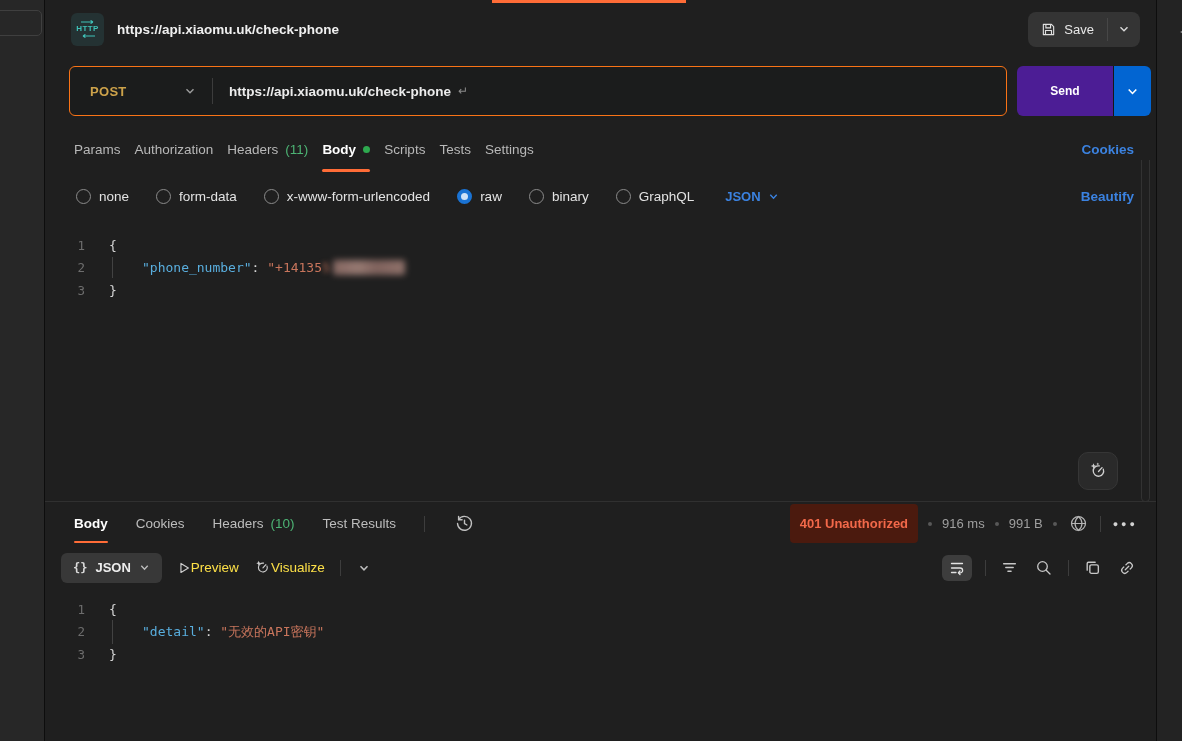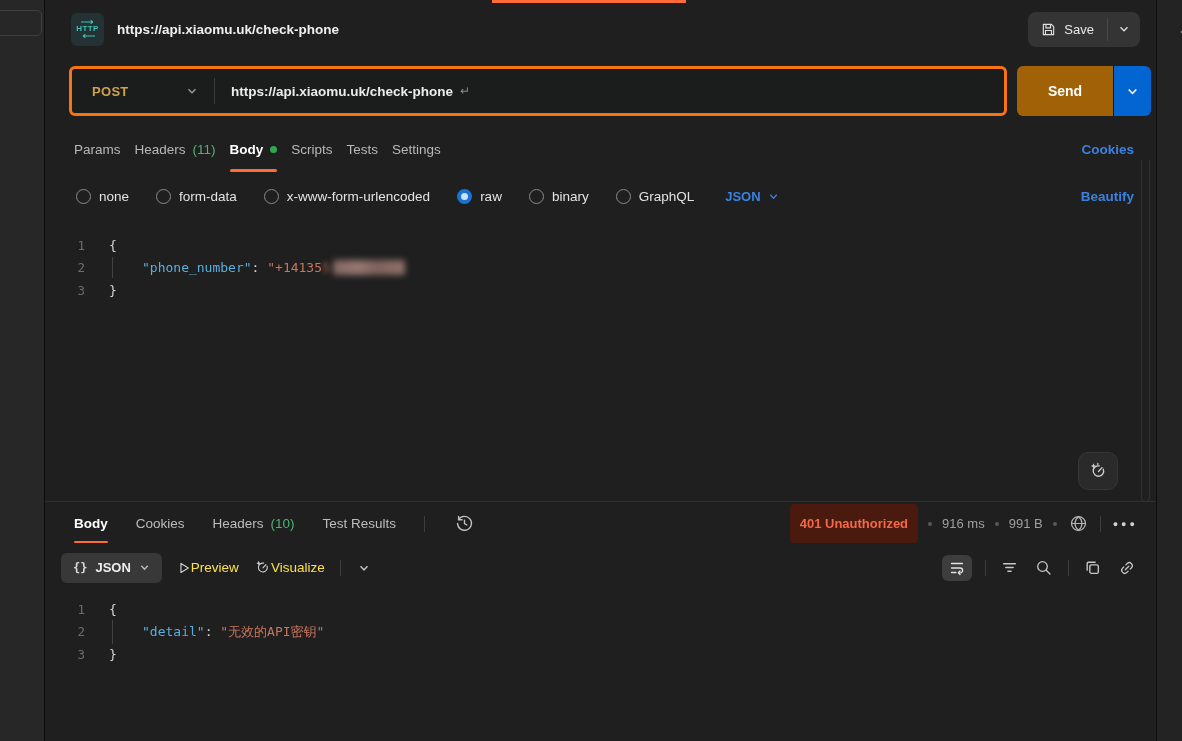--- a/index.html
+++ b/index.html
@@ -29,30 +29,30 @@
   .http-badge .txt { color:#3fc1b7; font-size:8px; font-weight:bold; letter-spacing:.4px; line-height:8px; }
   .tab-title { margin-left:13px; color:#f0f0f0; font-size:13.5px; font-weight:bold; }
   .save-group { margin-left:auto; display:flex; align-items:stretch; background:#343434; border-radius:8px; overflow:hidden; height:35px; }
   .save-btn { display:flex; align-items:center; gap:8px; padding:0 13px; background:none; border:none;
     color:#e8e8e8; font-size:13px; cursor:pointer; font-family:inherit; }
   .save-sep { width:1px; background:#474747; margin:6px 0; }
   .save-caret { width:32px; display:flex; align-items:center; justify-content:center; background:none; border:none; cursor:pointer; }
 
   
   .url-row { height:66px; display:flex; align-items:center; padding:0 5px 0 24px; }
-  .url-bar { flex:1; height:50px; border:3px solid #f97316; border-radius:6px; background:#1b1c1c;
+  .url-bar { flex:1; height:50px; border:1px solid #f97316; border-radius:6px; background:#1b1c1c;
     display:flex; align-items:center; overflow:hidden; }
   .method-btn { width:142px; height:100%; display:flex; align-items:center; justify-content:space-between;
     padding:0 16px 0 20px; background:none; border:none; cursor:pointer; }
   .method-label { color:#cda24a; font-size:13px; font-weight:bold; letter-spacing:.3px; font-family:inherit; }
   .vdiv { width:1px; height:26px; background:#3c3c3c; flex:none; }
   .url-input { flex:1; padding-left:16px; color:#ececec; font-size:13.5px; font-weight:600; display:flex; align-items:center; cursor:text; }
   .return-sym { color:#8a8a8a; font-size:12px; margin-left:7px; font-weight:normal; }
   .send-group { margin-left:10px; display:flex; height:50px; border-radius:6px; overflow:hidden; flex:none; }
-  .send-btn { width:96px; background:#a16207; color:#fff; border:none; font-size:14px; font-weight:bold; cursor:pointer; font-family:inherit; }
+  .send-btn { width:96px; background:#4c1d95; color:#fff; border:none; font-size:12px; font-weight:bold; cursor:pointer; font-family:inherit; }
   .send-sep { width:1px; background:rgba(0,0,0,.28); }
   .send-caret { width:37px; background:#0265d2; border:none; display:flex; align-items:center; justify-content:center; cursor:pointer; }
 
   
   .req-tabs { height:50px; display:flex; align-items:center; padding:0 22px 0 29px; gap:14px;
     font-size:13.5px; color:#b8b8b8; }
   .tab { display:flex; align-items:center; gap:7px; cursor:pointer; height:100%; }
   .tab-label { position:relative; display:flex; align-items:center; gap:7px; }
   .tab.active { color:#fff; font-weight:600; }
   .req-tabs .tab.active .tab-label::after { content:""; position:absolute; left:0; right:0; bottom:-15px;
@@ -176,20 +176,25 @@
               <path d="M2.5 4.2 6 7.8l3.5-3.6" fill="none" stroke="#fff" stroke-width="1.5"></path>
             </svg>
         </button>
       </div>
     </div>
 
     <div class="req-tabs">
       <div class="tab">
           <span class="tab-label">
             <span>Params</span>
+          </span>
+        </div>
+      <div class="tab">
+          <span class="tab-label">
+            <span>Authorization</span>
           </span>
         </div>
       <div class="tab">
           <span class="tab-label">
             <span>Headers</span>
             <span class="count-green">(11)</span>
           </span>
         </div>
       <div class="tab active">
           <span class="tab-label">

